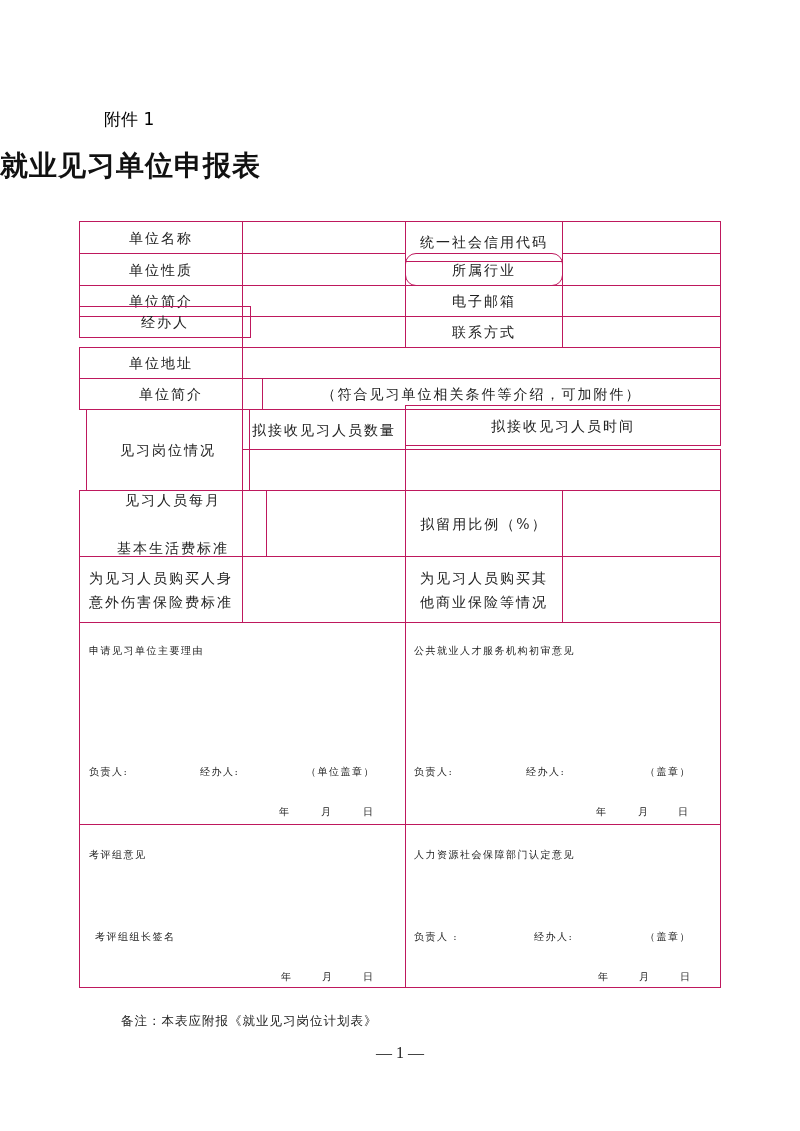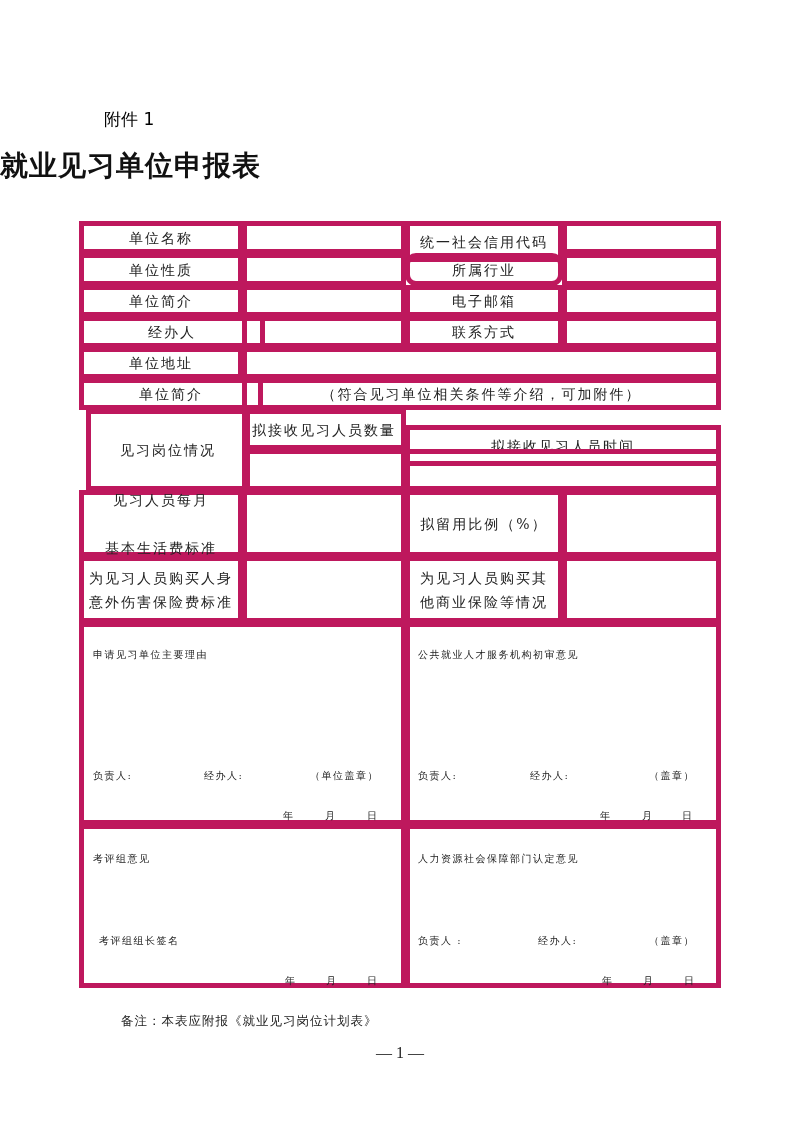--- a/index.html
+++ b/index.html
@@ -4,21 +4,21 @@
 <style>
   html, body { margin: 0; padding: 0; background: #ffffff; }
   body { width: 800px; height: 1131px; position: relative; overflow: hidden;
          font-family: "DejaVu Serif", "Liberation Serif", serif; color: #1a1a1a; }
   .attach { position: absolute; left: 104px; top: 108px; font-family: "DejaVu Sans", "Liberation Sans", sans-serif;
             font-size: 17px; color: #000000; }
   .title { position: absolute; left: 0; width: 800px; top: 147px; text-align: left;
            font-size: 28px; font-weight: bold; letter-spacing: 1px; color: #111;
            font-family: "DejaVu Serif", "Liberation Serif", serif; }
   .tbl { position: absolute; left: 79px; top: 221px; width: 642px; height: 767px; }
-  .cell { position: absolute; box-sizing: border-box; border: 5px solid #be185d;
+  .cell { position: absolute; box-sizing: border-box; border: 1px solid #be185d;
           display: flex; align-items: center; justify-content: center; text-align: center;
           font-size: 14px; letter-spacing: 2px; line-height: 24px; color: #222; }
   .cell.free { display: block; text-align: left; }
   .ft { position: absolute; font-size: 10px; letter-spacing: 1.5px; color: #222; white-space: nowrap; }
   .note { position: absolute; left: 121px; top: 1013px; font-size: 12.5px; letter-spacing: 1px; color: #222; }
   .pagenum { position: absolute; left: 0; width: 800px; top: 1044px; text-align: center; font-size: 16px; color: #222;
              font-family: "Liberation Serif", "DejaVu Serif", serif; }
 </style>
 </head>
 <body>
@@ -36,38 +36,38 @@
   <div class="cell" style="left:0;top:32px;width:164px;height:33px;">单位性质</div>
   <div class="cell" style="left:163px;top:32px;width:164px;height:33px;"></div>
   <div class="cell" style="left:326px;top:32px;width:158px;height:33px;border-radius:11px;">所属行业</div>
   <div class="cell" style="left:483px;top:32px;width:159px;height:33px;"></div>
 
   <div class="cell" style="left:0;top:64px;width:164px;height:32px;">单位简介</div>
   <div class="cell" style="left:163px;top:64px;width:164px;height:32px;"></div>
   <div class="cell" style="left:326px;top:64px;width:158px;height:32px;">电子邮箱</div>
   <div class="cell" style="left:483px;top:64px;width:159px;height:32px;"></div>
 
-  <div class="cell" style="left:0;top:95px;width:186px;height:32px;">经办人</div>
+  <div class="cell" style="left:0;top:85px;width:172px;height:32px;">经办人</div>
   <div class="cell" style="left:163px;top:95px;width:164px;height:32px;"></div>
   <div class="cell" style="left:326px;top:95px;width:158px;height:32px;">联系方式</div>
   <div class="cell" style="left:483px;top:95px;width:159px;height:32px;"></div>
 
   <div class="cell" style="left:0;top:126px;width:164px;height:32px;">单位地址</div>
   <div class="cell" style="left:163px;top:126px;width:479px;height:32px;"></div>
 
   <div class="cell" style="left:0;top:157px;width:184px;height:32px;">单位简介</div>
   <div class="cell" style="left:163px;top:157px;width:479px;height:32px;">（符合见习单位相关条件等介绍，可加附件）</div>
 
   <div class="cell" style="left:0;top:188px;width:164px;height:82px;margin-left:7px;">见习岗位情况</div>
   <div class="cell" style="left:163px;top:188px;width:164px;height:41px;">拟接收见习人员数量</div>
-  <div class="cell" style="left:326px;top:204px;width:316px;height:41px;">拟接收见习人员时间</div>
+  <div class="cell" style="left:326px;top:184px;width:316px;height:41px;">拟接收见习人员时间</div>
   <div class="cell" style="left:163px;top:228px;width:164px;height:42px;"></div>
   <div class="cell" style="left:326px;top:228px;width:316px;height:42px;"></div>
 
-  <div class="cell" style="left:0;top:269px;width:164px;height:67px;flex-direction:column;gap:24px;">
+  <div class="cell" style="left:0;top:269px;width:188px;height:67px;flex-direction:column;gap:24px;">
     <span>见习人员每月</span>
     <span>基本生活费标准</span>
   </div>
   <div class="cell" style="left:163px;top:269px;width:164px;height:67px;"></div>
   <div class="cell" style="left:326px;top:269px;width:158px;height:67px;">拟留用比例（%）</div>
   <div class="cell" style="left:483px;top:269px;width:159px;height:67px;"></div>
 
   <div class="cell" style="left:0;top:335px;width:164px;height:67px;flex-direction:column;">
     <span>为见习人员购买人身</span>
     <span>意外伤害保险费标准</span>

